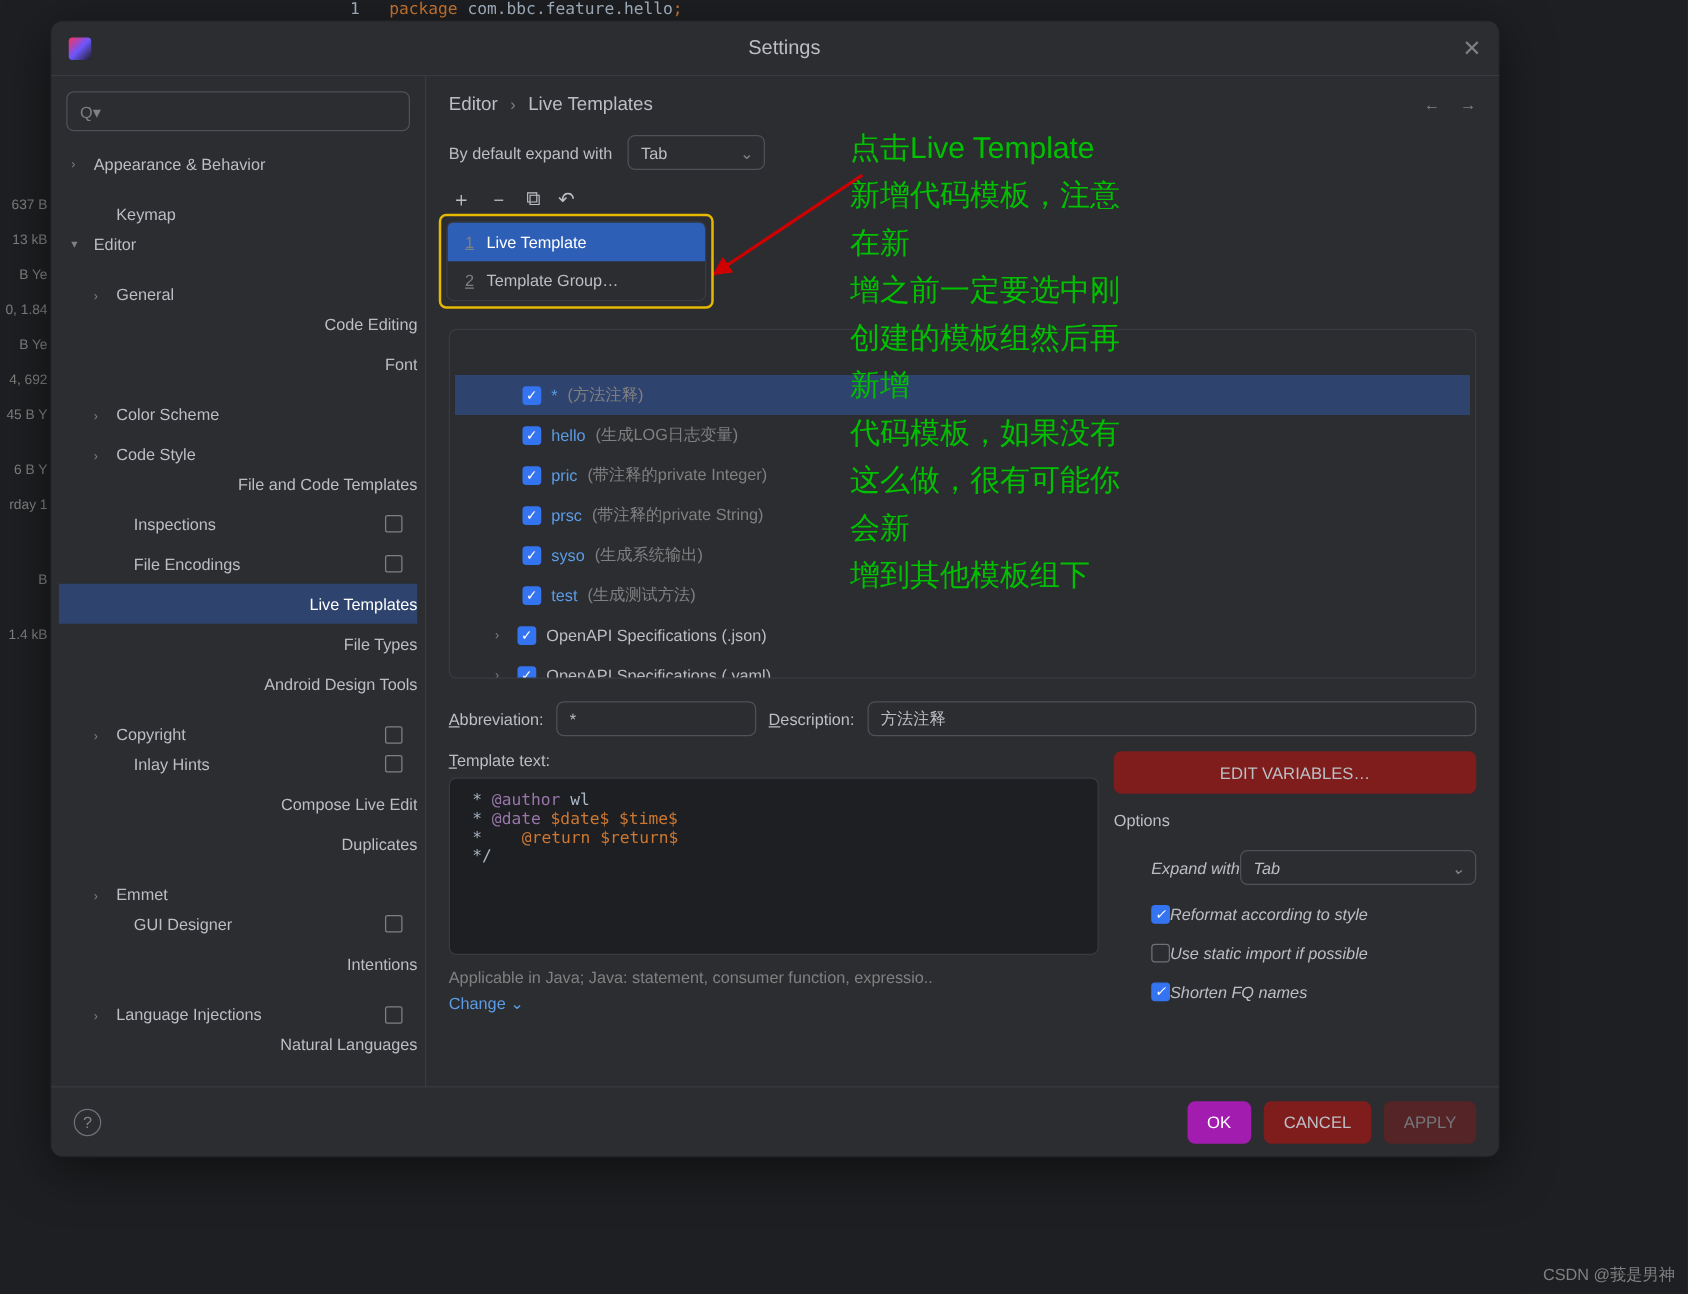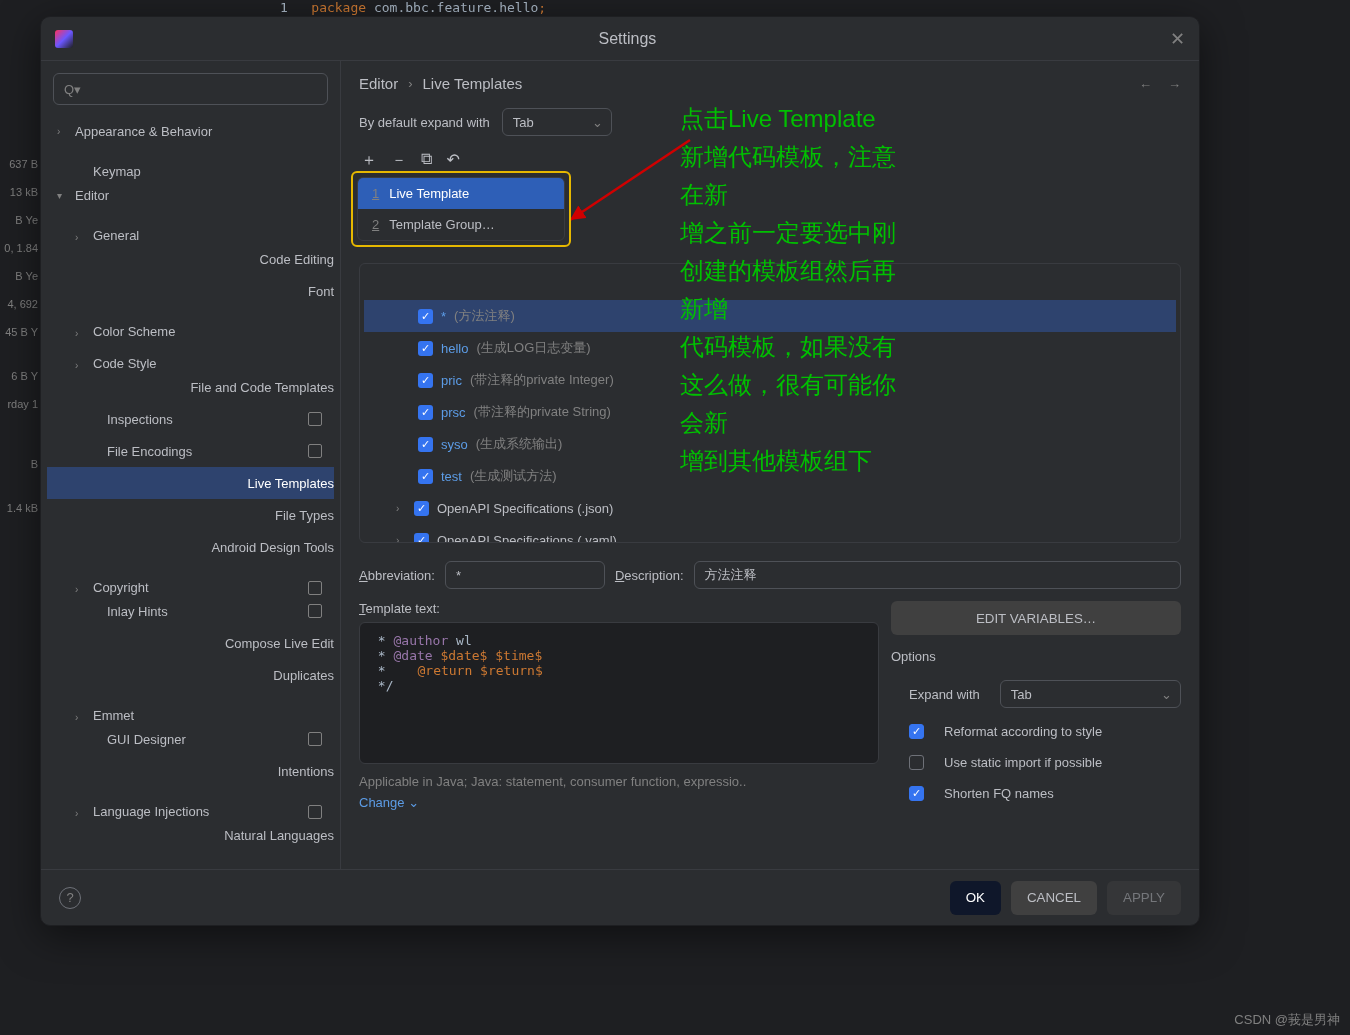--- a/index.html
+++ b/index.html
@@ -51,31 +51,31 @@
 .form-row label u { text-decoration: underline; }
 .input { background: #2b2d30; border: 1px solid #4e5157; border-radius: 6px; height: 28px; padding: 0 10px; color: #bcbec4; flex: 1; display: flex; align-items: center; }
 .lower { display: flex; gap: 12px; flex: 1; min-height: 0; }
 .left-col { flex: 1; display: flex; flex-direction: column; min-width: 0; }
 .tmpl-label { margin-bottom: 6px; }
 .code-area { background: #1e1f22; border: 1px solid #393b40; border-radius: 6px; padding: 10px; font-family: monospace; font-size: 13px; height: 142px; white-space: pre; color: #a9b7c6; overflow: hidden; }
 .code-area .kw { color: #9876aa; } .code-area .var { color: #cc7832; } .code-area .ret { color: #cc7832; padding-left: 24px; }
 .applicable { margin-top: 10px; color: #808080; }
 .change-link { color: #5c9ce6; cursor: pointer; margin-top: 6px; display: inline-block; }
 .right-col { width: 290px; display: flex; flex-direction: column; }
-.btn { background: #404040; border: none; border-radius: 6px; height: 34px; color: #bcbec4; cursor: pointer; padding: 0 16px; }
+.btn { background: #7f1d1d; border: none; border-radius: 6px; height: 34px; color: #bcbec4; cursor: pointer; padding: 0 16px; }
 .btn.wide { width: 100%; }
 .opts-title { margin: 14px 0 8px 0; }
-.opt-row { display: flex; align-items: center; gap: 20px; margin: 8px 0 8px 18px; }
+.opt-row { display: flex; align-items: center; gap: 0; margin: 8px 0 8px 30px; font-style: italic; }
 .opt-row .select { flex: 1; }
 .chk2 { width: 15px; height: 15px; border: 1px solid #6e7178; border-radius: 3px; display: inline-flex; align-items: center; justify-content: center; }
 .chk2.on { background: #3574f0; border-color: #3574f0; color: #fff; font-size: 11px; }
 .footer { height: 56px; border-top: 1px solid #393b40; display: flex; align-items: center; padding: 0 18px; gap: 10px; }
 .help { width: 22px; height: 22px; border: 1px solid #6e7178; border-radius: 50%; display: flex; align-items: center; justify-content: center; color: #808080; }
 .footer .spacer { flex: 1; }
-.btn.primary { background: #0f172a; color: #fff; }
+.btn.primary { background: #a21caf; color: #fff; }
 .btn.disabled { opacity: 0.5; }
 .annot { position: absolute; color: #00c000; font-size: 24px; line-height: 38px; font-weight: 400; pointer-events: none; }
 .arrow-svg { position: absolute; pointer-events: none; }
 .watermark { position: absolute; bottom: 6px; right: 10px; color: #808080; font-size: 13px; }
 </style>
 </head>
 <body>
 
 <div class="bg-code"><span class="k2">1</span>&nbsp;&nbsp;&nbsp;<span class="k1">package</span><span class="k2"> com.bbc.feature.hello</span><span class="k1">;</span></div>
 <div class="bg-sidebar">

